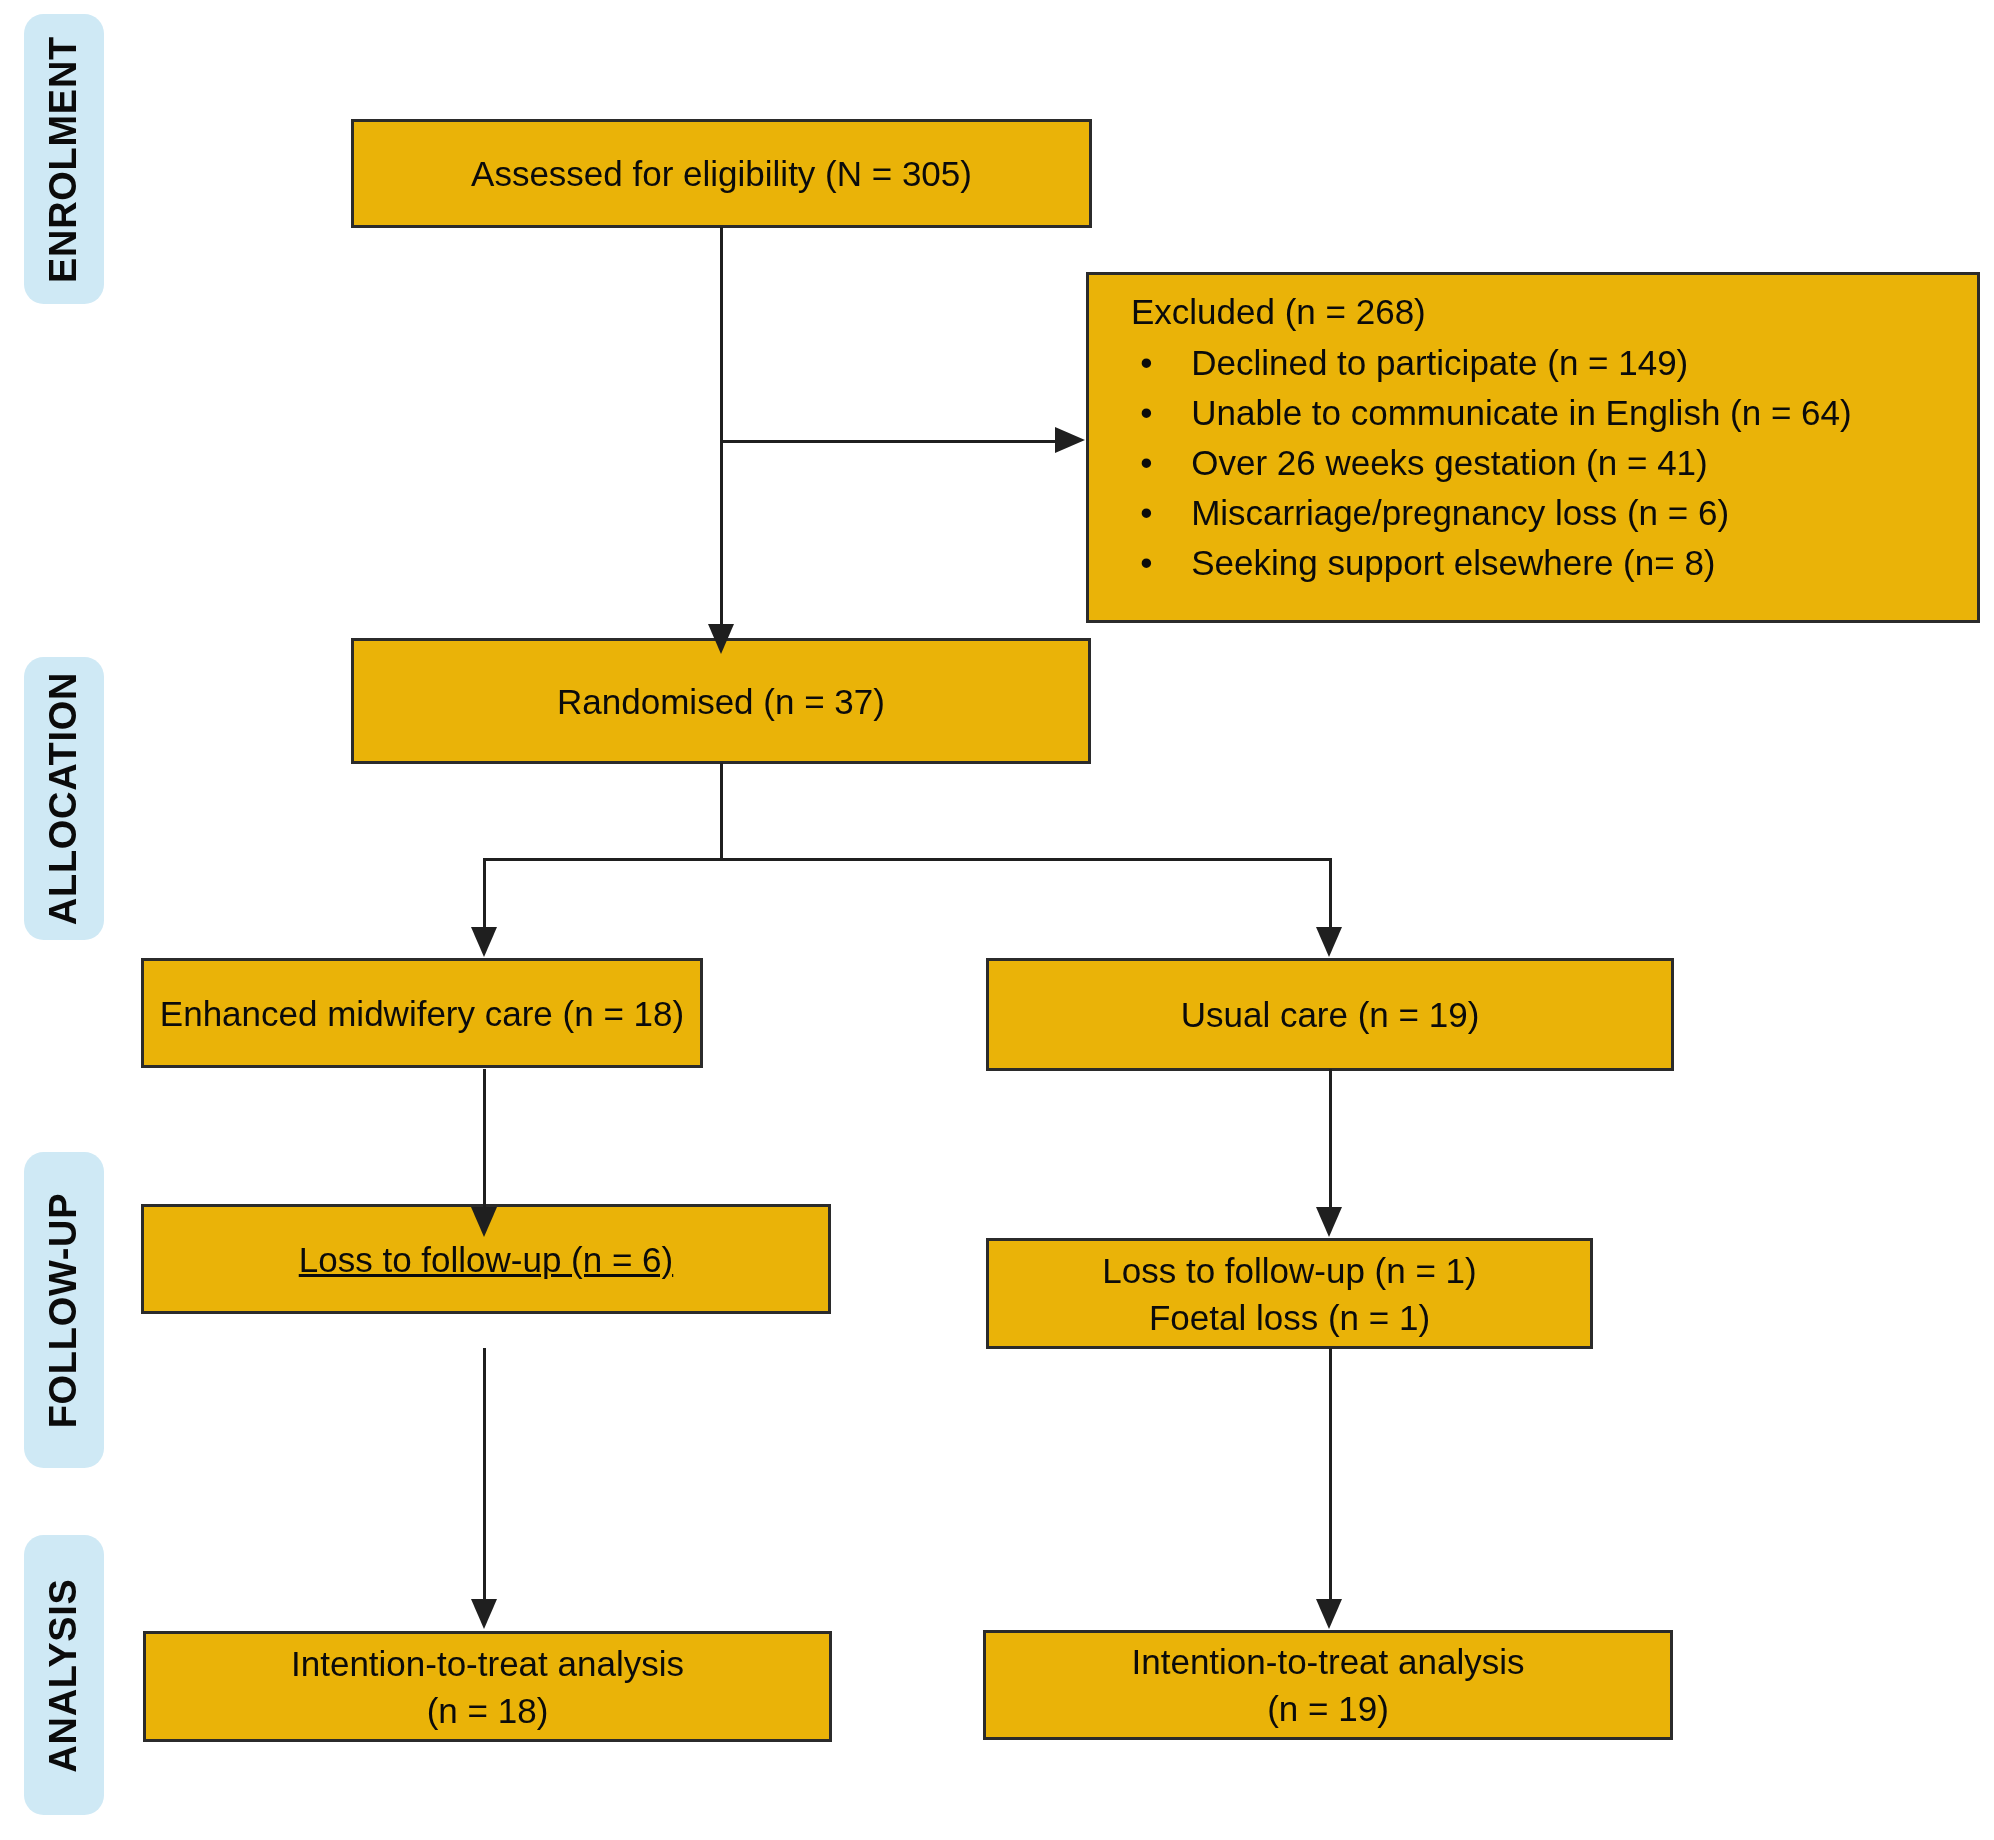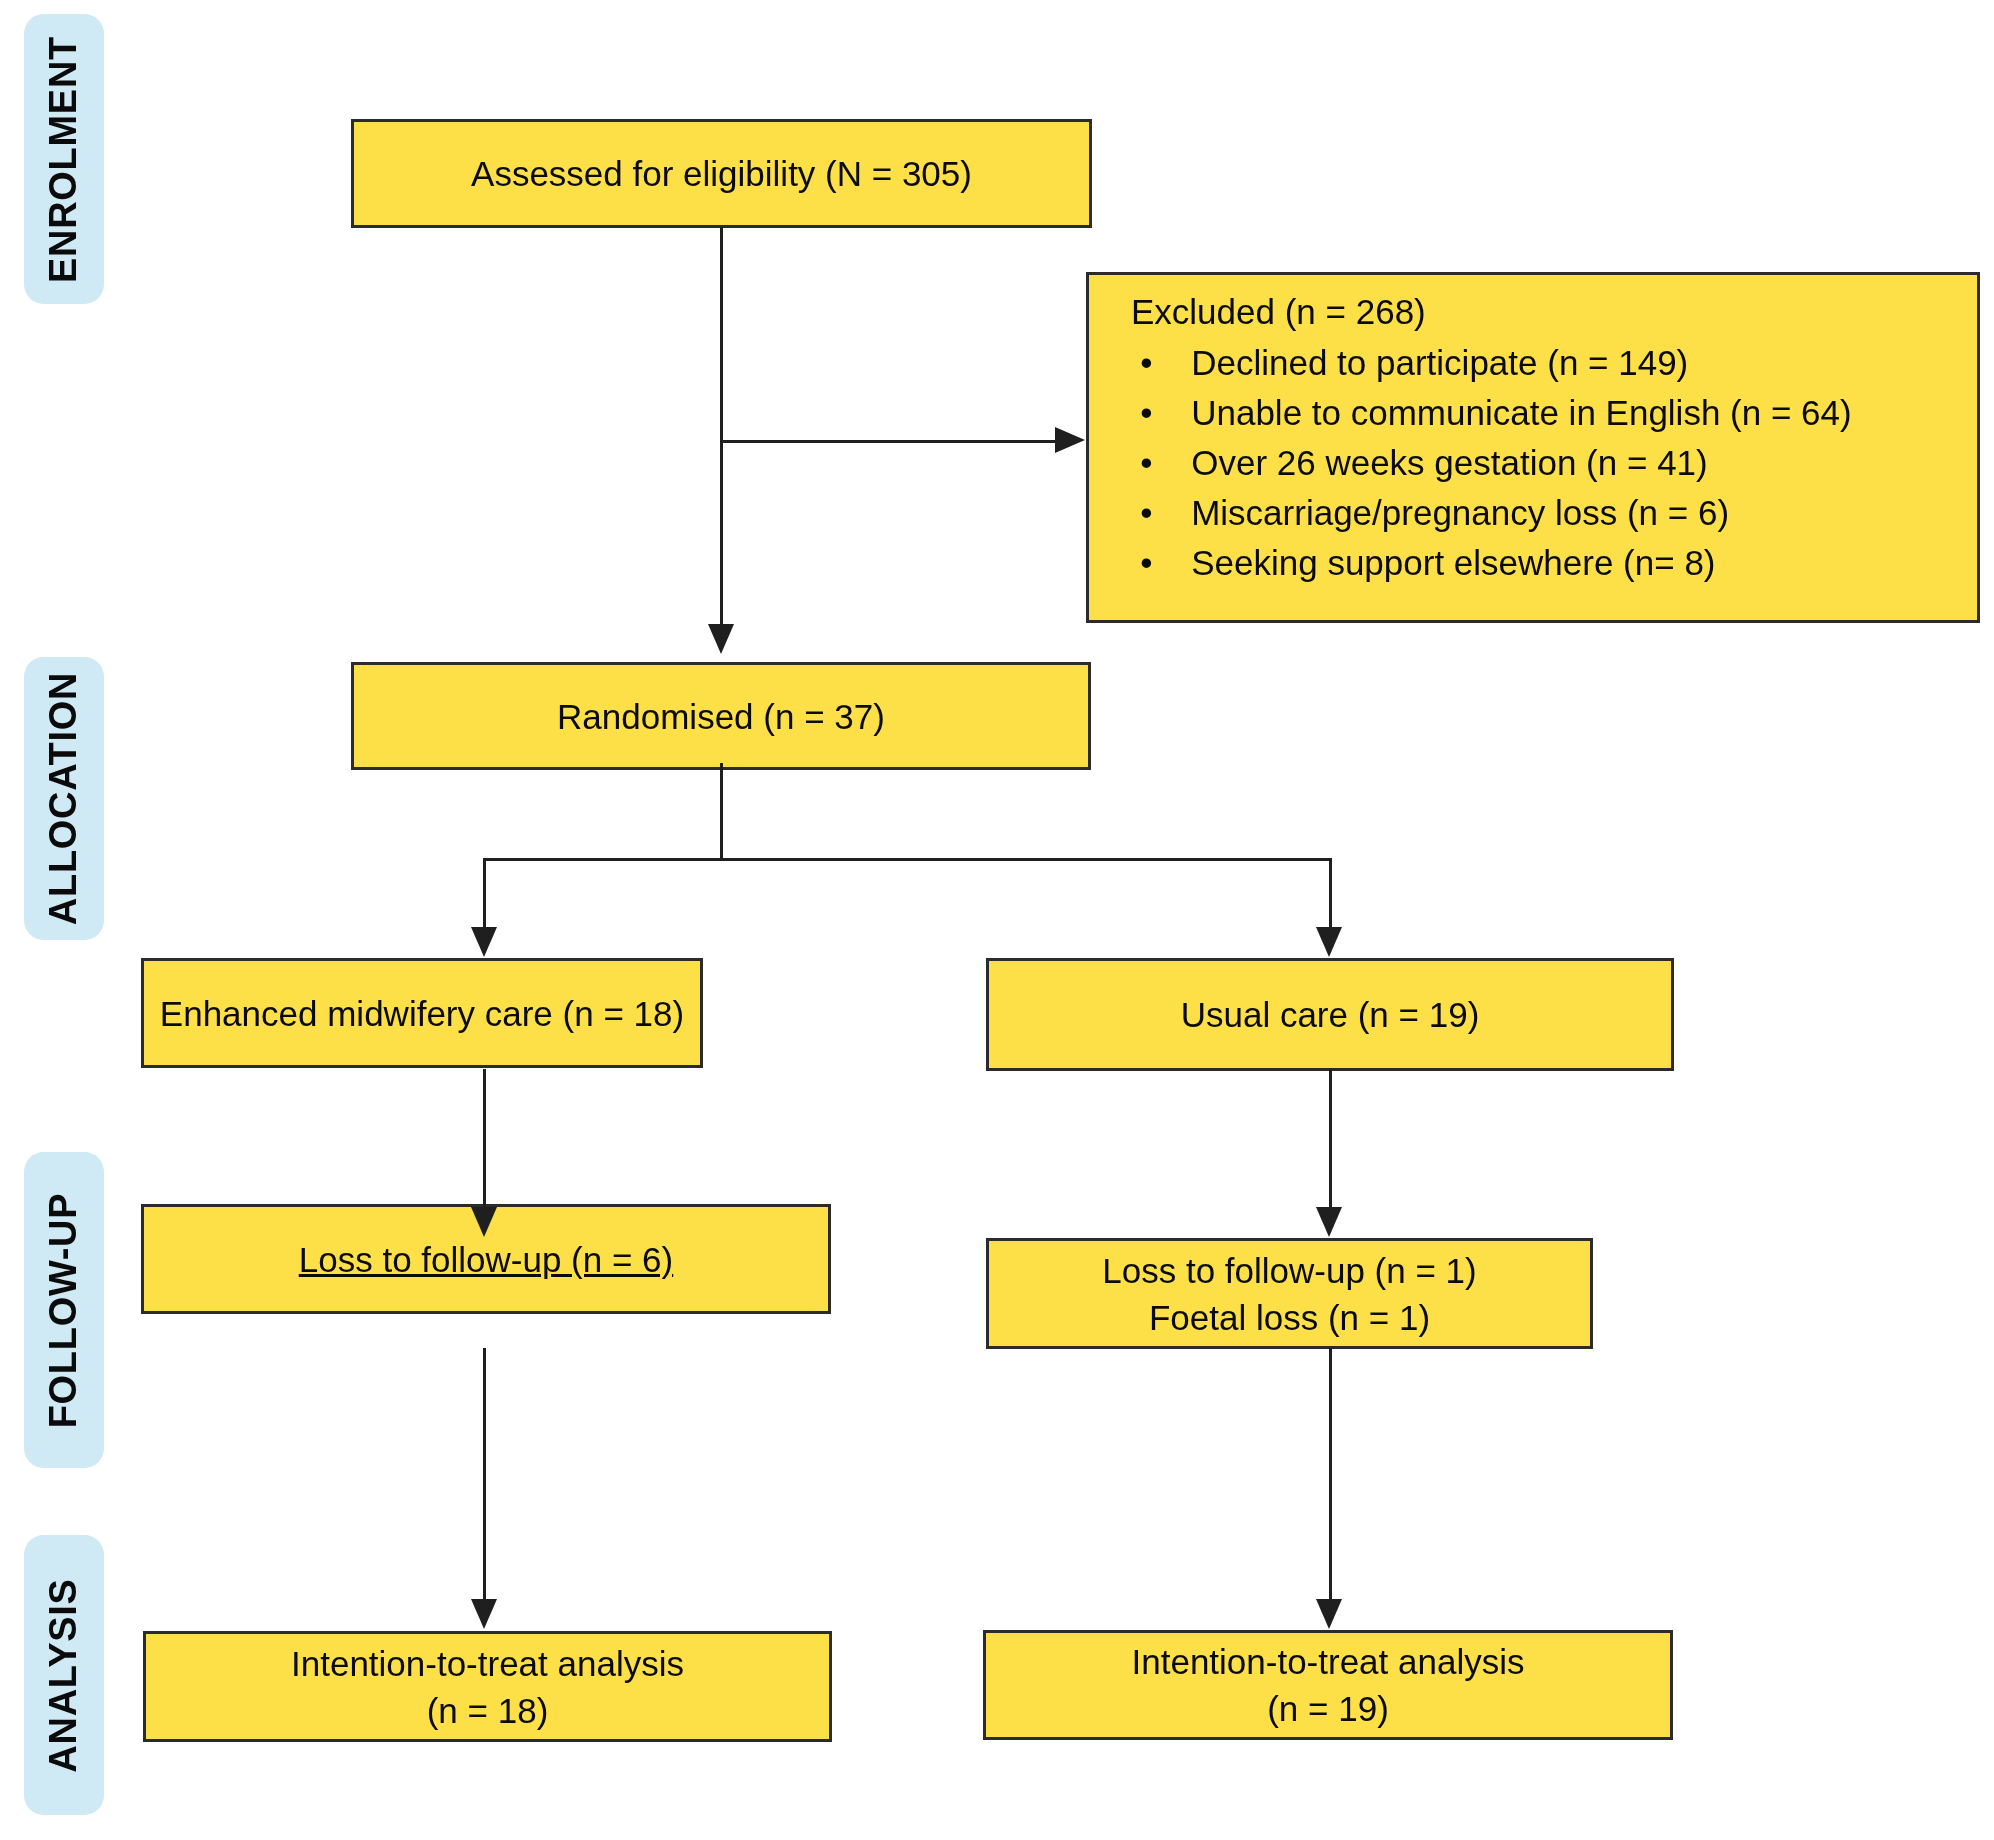--- a/index.html
+++ b/index.html
@@ -28,21 +28,21 @@
     white-space: nowrap;
     font-weight: 700;
     font-size: 38px;
     letter-spacing: 0.7px;
     color: #0b0b0b;
   }
   
   .fbox {
     position: absolute;
     box-sizing: border-box;
-    background: #fde047;
+    background: #eab308;
     border: 3.3px solid #2b2b2b;
     font-size: 35px;
     line-height: 47px;
     display: flex;
     flex-direction: column;
     align-items: center;
     justify-content: center;
     text-align: center;
   }
   .fbox.listbox {
@@ -110,21 +110,21 @@
     <div class="bullet-row">
       <span class="bullet">•</span>
       <span class="btext">Miscarriage/pregnancy loss (n = 6)</span>
     </div>
     <div class="bullet-row">
       <span class="bullet">•</span>
       <span class="btext">Seeking support elsewhere (n= 8)</span>
     </div>
   </div>
 
-  <div class="fbox" style="left:351px;top:662px;width:740px;height:108px;">
+  <div class="fbox" style="left:351px;top:638px;width:740px;height:126px;">
     <span>Randomised (n = 37)</span>
   </div>
 
   <div class="fbox" style="left:141px;top:958px;width:562px;height:110px;">
     <span>Enhanced midwifery care (n = 18)</span>
   </div>
   <div class="fbox" style="left:986px;top:958px;width:688px;height:113px;">
     <span>Usual care (n = 19)</span>
   </div>
 

